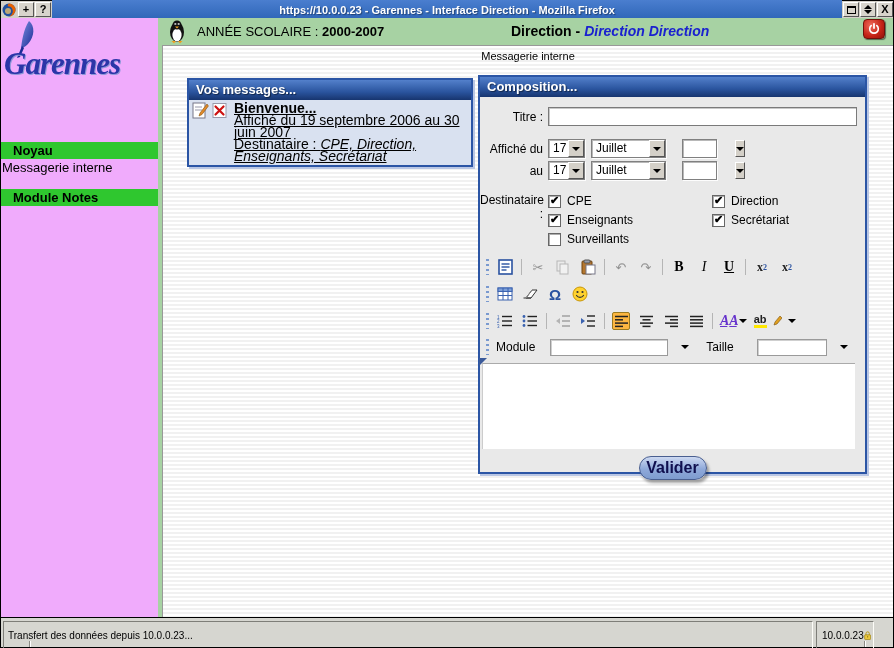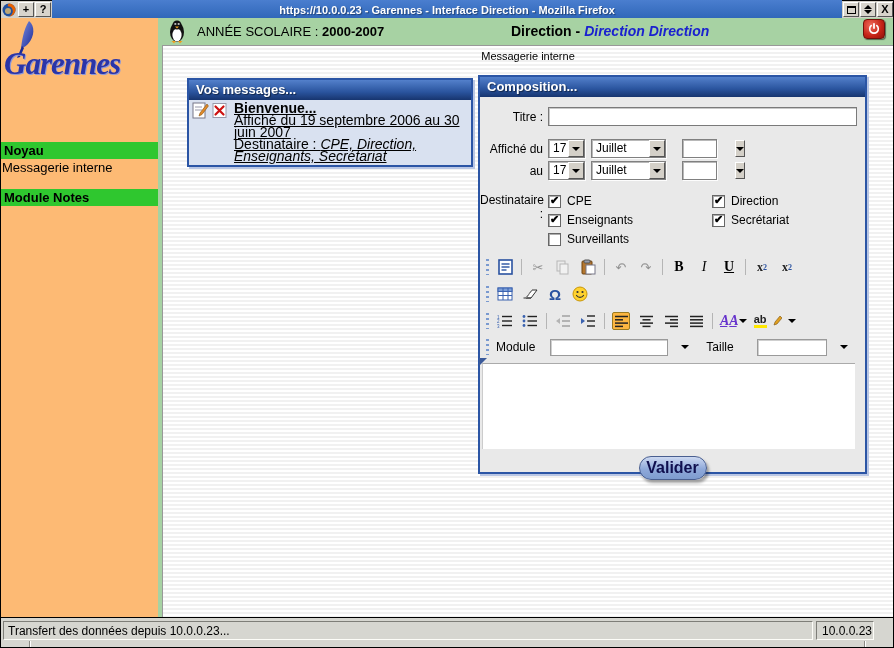--- a/index.html
+++ b/index.html
@@ -20,29 +20,29 @@
     text-shadow:1px 1px 1px rgba(0,0,0,.4); overflow:hidden; white-space:nowrap; }
   .maxi-glyph { width:9px; height:8px; border:1px solid #000; border-top-width:2px; background:transparent; }
   .shade-glyph { display:flex; flex-direction:column; align-items:center; gap:1px; }
   .shade-glyph .t-up { width:0; height:0; border-left:4px solid transparent; border-right:4px solid transparent; border-bottom:4px solid #000; }
   .shade-glyph .t-dn { width:0; height:0; border-left:4px solid transparent; border-right:4px solid transparent; border-top:4px solid #000; }
 
   
   .app { position:absolute; top:18px; left:1px; right:1px; bottom:31px; background:#a7d2a3; overflow:hidden; }
 
   
-  .sidebar { position:absolute; left:0; top:0; bottom:0; width:157px; background:#fdba74; }
+  .sidebar { position:absolute; left:0; top:0; bottom:0; width:157px; background:#f0abfc; }
   .logo-wrap { position:relative; height:80px; }
   .logo-text { position:absolute; left:3px; top:28px; font-family:"Liberation Serif", serif;
     font-style:italic; font-weight:bold; font-size:31px; color:#2b35a8; letter-spacing:-1px;
     text-shadow:1px 1px 0 #8d97d8; }
   .logo-quill { position:absolute; left:12px; top:2px; }
   .nav { position:absolute; left:0; right:0; top:124px; }
   .nav-section { background:#2fc72f; font-weight:bold; font-size:13px; color:#000;
-    height:17px; line-height:17px; padding-left:3px; }
+    height:17px; line-height:17px; padding-left:12px; }
   .nav-item { font-size:13px; height:17px; line-height:17px; padding-left:1px; color:#000; cursor:pointer; }
   .nav-gap { height:13px; }
 
   
   .header-band { position:absolute; left:161px; top:0; right:0; height:27px; }
   .hb-penguin { position:absolute; left:5px; top:1px; }
   .hb-year { position:absolute; left:35px; top:0; height:27px; line-height:27px; font-size:13px; color:#000; }
   .hb-year b { font-weight:bold; }
   .hb-dir { position:absolute; left:349px; top:0; height:27px; line-height:27px; font-size:14px; color:#000; font-weight:bold; }
   .hb-dir .dir-val { color:#1a21cf; font-style:italic; font-weight:bold; }
@@ -129,22 +129,22 @@
   .editor { margin:6px 10px 0 2px; height:86px; background:#fff; border-top:1px solid #aaa; border-left:1px solid #ccc; }
   .submit-row { height:37px; display:flex; align-items:center; justify-content:center; }
   .valider-btn { width:68px; height:24px; border-radius:12px;
     background:linear-gradient(to bottom,#cdd9f1,#8fa9da 55%,#7e9ccf);
     border:1px solid #4a5f90; box-shadow:2px 3px 3px rgba(0,0,0,.35);
     font-size:16px; font-weight:bold; color:#10104f; font-family:"Liberation Sans", sans-serif; cursor:pointer; }
 
   
   .statusbar { position:absolute; left:1px; right:1px; bottom:1px; height:30px;
     background:#d6d6d0; border-top:1px solid #000; }
-  .sb-cell { position:absolute; top:3px; height:19px; border:1px solid; border-color:#7e7e78 #fdfdf8 #fdfdf8 #7e7e78;
-    display:flex; align-items:center; font-size:12px; color:#000; }
+  .sb-cell { position:absolute; top:3px; height:28px; border:1px solid; border-color:#7e7e78 #fdfdf8 #fdfdf8 #7e7e78;
+    display:flex; align-items:center; font-size:10px; color:#000; }
   .sb-left { left:2px; right:80px; padding-left:4px; }
   .sb-right { right:19px; width:58px; padding-left:5px; justify-content:space-between; padding-right:2px; }
   .sb-notch { position:absolute; bottom:0; width:2px; height:6px; border-left:1px solid #8a8a84; border-right:1px solid #fff; }
   .n1 { left:28px; } .n2 { right:27px; }
 </style>
 </head>
 <body>
 
 <div class="window">
 

